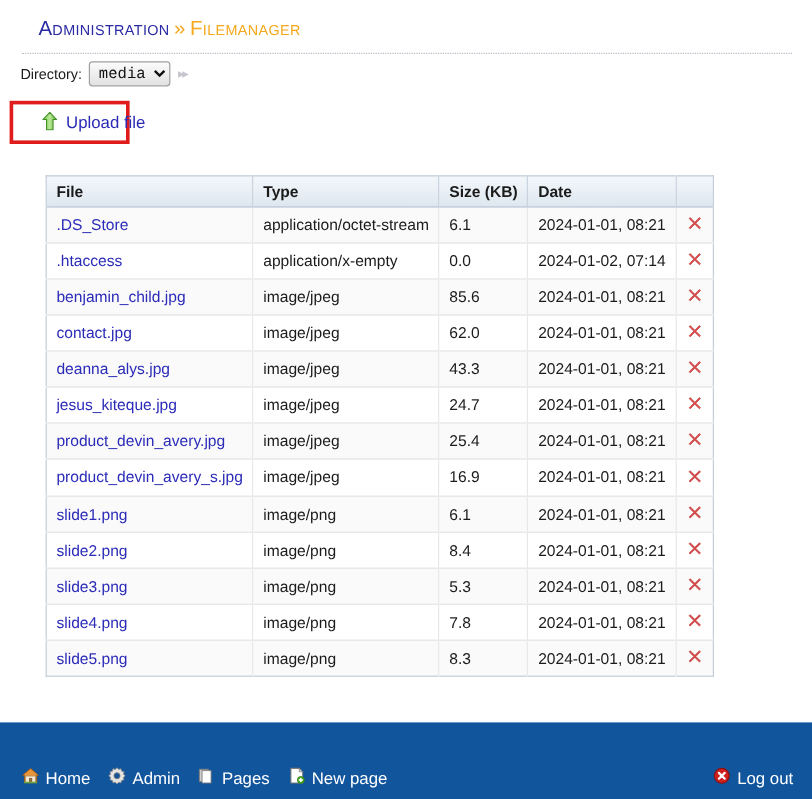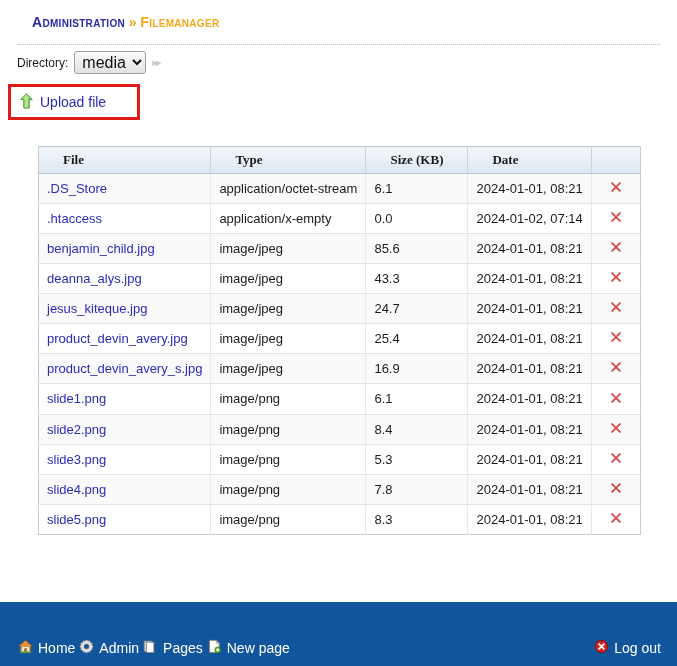--- a/index.html
+++ b/index.html
@@ -16,22 +16,22 @@
     position: relative;
     overflow: hidden;
   }
 
   
   #page-header {
     padding: 14px 0 0 32px;
     height: 26px;
   }
   .crumb {
-    font-size: 14px;
-    font-weight: bold;
+    font-size: 17px;
+    font-weight: normal;
     font-variant: small-caps;
     letter-spacing: 0.3px;
   }
   .crumb-admin { color: #2a2aa5; }
   .crumb-sep   { color: #f0a81e; }
   .crumb-page  { color: #f5a81c; }
 
   
   #rule {
     position: absolute;
@@ -48,47 +48,47 @@
     top: 51px;
     display: flex;
     align-items: center;
     gap: 6px;
   }
   #directory-label {
     font-size: 12px;
     color: #1c1c1c;
   }
   #directory-select {
-    font-family: Liberation Sans, sans-serif;
-    font-size: 16px;
+    font-family: Liberation Mono, monospace;
+    font-size: 13px;
     padding: 1px 3px;
     border: 1px solid #a0a0a0;
     border-radius: 3px;
     background: linear-gradient(#fbfbfb, #e2e2e2);
     color: #111;
   }
   .chevrons {
     color: #c6c6d0;
     font-size: 11px;
     letter-spacing: -2px;
     user-select: none;
   }
 
   
   #upload-box {
     position: absolute;
     left: 8px;
     top: 84px;
-    width: 132px;
+    width: 100px;
     height: 36px;
     border: 3px solid #e01b1b;
     box-sizing: border-box;
     display: flex;
     align-items: center;
-    padding-left: 9px;
+    padding-left: 24px;
     gap: 7px;
     background: #ffffff;
   }
   #upload-link {
     color: #2a2ab5;
     font-size: 14px;
     text-decoration: none;
     white-space: nowrap;
   }
   .arrow-up-icon { display: block; }
@@ -104,25 +104,24 @@
     border: 1px solid #c3ced9;
     background: #ffffff;
     width: 531px;
     font-size: 13px;
   }
   table.filelist th {
     background: linear-gradient(#f3f7fb, #dde6ef);
     text-align: left;
     font-weight: bold;
     color: #1b1b1b;
-    padding: 5px 24px;
+    padding: 5px 8px;
     border-right: 1px solid #c8d3de;
     border-bottom: 1px solid #b9c6d3;
     white-space: nowrap;
-    font-family: Liberation Serif, serif;
   }
   table.filelist th:last-child { border-right: none; }
   table.filelist td {
     padding: 6px 8px;
     border-top: 1px solid #e3e3e3;
     border-right: 1px solid #e8e8e8;
     color: #1b1b1b;
     white-space: nowrap;
     vertical-align: middle;
   }
@@ -155,21 +154,21 @@
     left: 0;
     right: 0;
     bottom: 9px;
     display: flex;
     align-items: center;
     padding: 0 16px 0 18px;
   }
   .nav-group {
     display: flex;
     align-items: center;
-    gap: 4px;
+    gap: 15px;
   }
   .nav-item {
     display: flex;
     align-items: center;
     gap: 5px;
     text-decoration: none;
     color: #ffffff;
     font-size: 14px;
     white-space: nowrap;
   }
@@ -244,20 +243,29 @@
         <tr>
           <td class="col-file"><a href="#" class="file-link">benjamin_child.jpg</a></td>
           <td class="col-type">image/jpeg</td>
           <td class="col-size">85.6</td>
           <td class="col-date">2024-01-01, 08:21</td>
           <td class="col-del"><a href="#" class="delete-icon"><svg width="14" height="14" viewBox="0 0 16 16">
                 <path d="M3.6 2.6 L8 7 L12.4 2.6 L13.4 3.6 L9 8 L13.4 12.4 L12.4 13.4 L8 9 L3.6 13.4 L2.6 12.4 L7 8 L2.6 3.6 Z" fill="#e05050" stroke="#b52b2b" stroke-width="0.6" stroke-linejoin="round"></path>
               </svg></a></td>
         </tr>
         <tr>
+          <td class="col-file"><a href="#" class="file-link">contact.jpg</a></td>
+          <td class="col-type">image/jpeg</td>
+          <td class="col-size">62.0</td>
+          <td class="col-date">2024-01-01, 08:21</td>
+          <td class="col-del"><a href="#" class="delete-icon"><svg width="14" height="14" viewBox="0 0 16 16">
+                <path d="M3.6 2.6 L8 7 L12.4 2.6 L13.4 3.6 L9 8 L13.4 12.4 L12.4 13.4 L8 9 L3.6 13.4 L2.6 12.4 L7 8 L2.6 3.6 Z" fill="#e05050" stroke="#b52b2b" stroke-width="0.6" stroke-linejoin="round"></path>
+              </svg></a></td>
+        </tr>
+        <tr>
           <td class="col-file"><a href="#" class="file-link">deanna_alys.jpg</a></td>
           <td class="col-type">image/jpeg</td>
           <td class="col-size">43.3</td>
           <td class="col-date">2024-01-01, 08:21</td>
           <td class="col-del"><a href="#" class="delete-icon"><svg width="14" height="14" viewBox="0 0 16 16">
                 <path d="M3.6 2.6 L8 7 L12.4 2.6 L13.4 3.6 L9 8 L13.4 12.4 L12.4 13.4 L8 9 L3.6 13.4 L2.6 12.4 L7 8 L2.6 3.6 Z" fill="#e05050" stroke="#b52b2b" stroke-width="0.6" stroke-linejoin="round"></path>
               </svg></a></td>
         </tr>
         <tr>
           <td class="col-file"><a href="#" class="file-link">jesus_kiteque.jpg</a></td>

